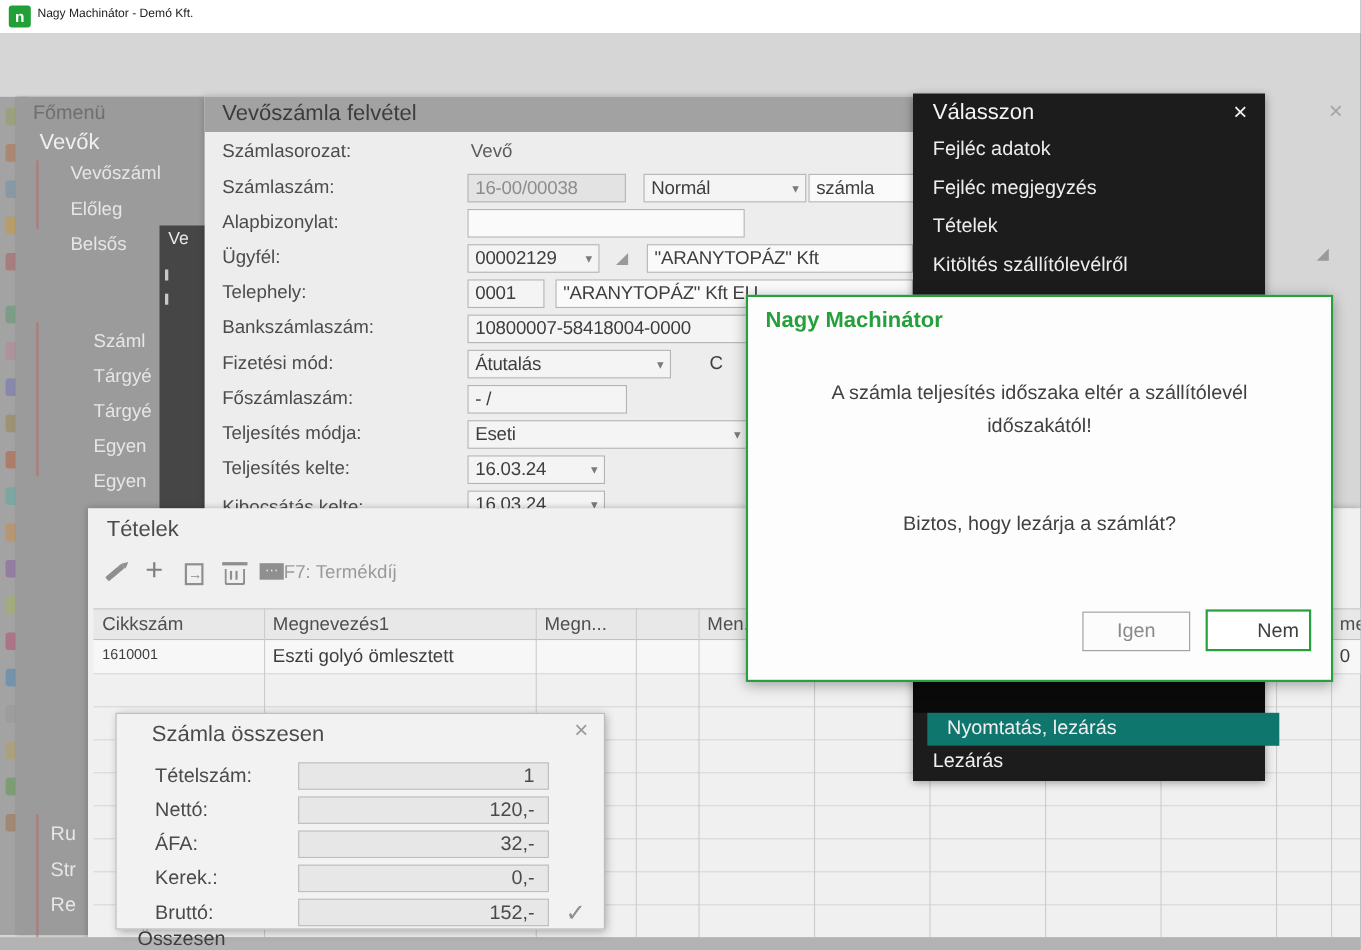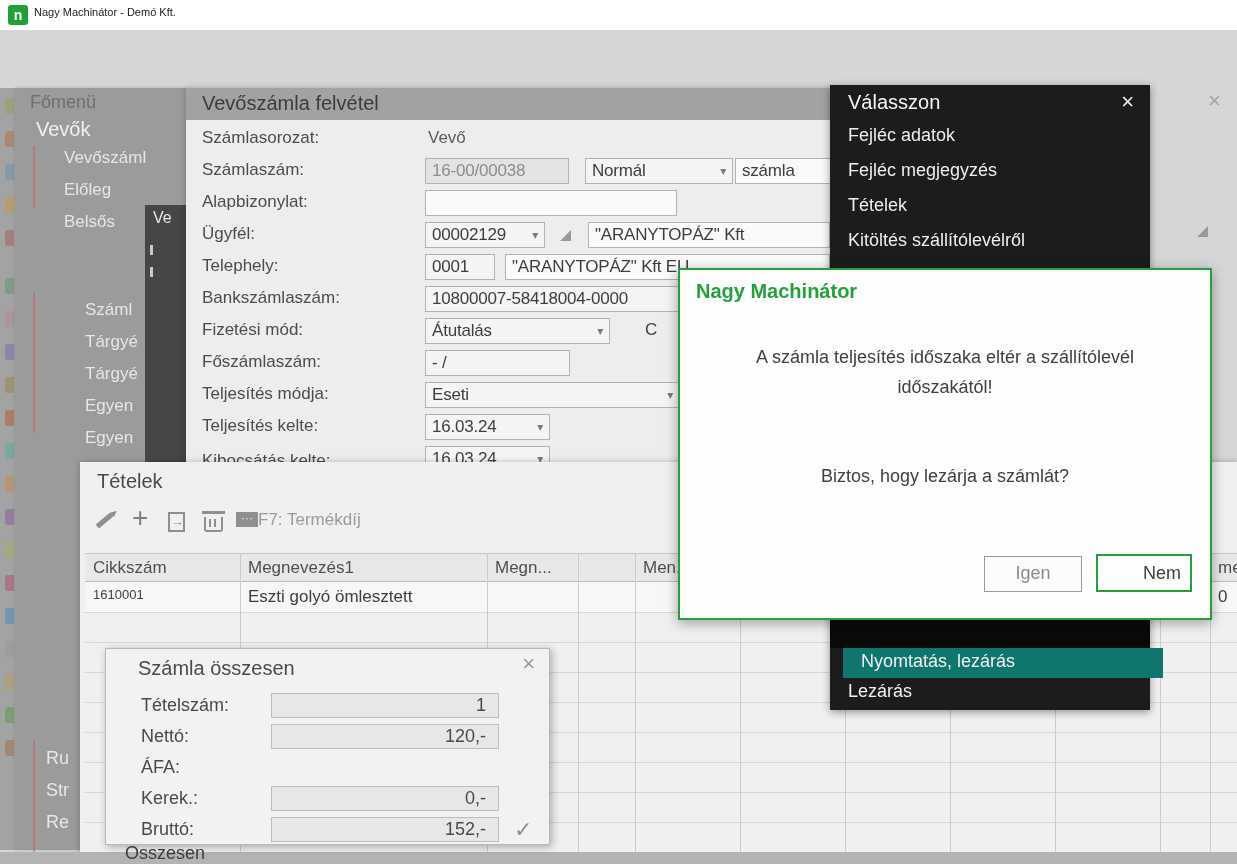--- a/index.html
+++ b/index.html
@@ -295,20 +295,21 @@
   </div>
 
   <div class="oszwin">
     <div class="osz-title">Számla összesen</div>
     <div class="osz-close">×</div>
     <div class="osz-lbl" style="top:46px;">Tételszám:</div>
     <div class="osz-fld" style="top:44px;">1</div>
     <div class="osz-lbl" style="top:77px;">Nettó:</div>
     <div class="osz-fld" style="top:75px;">120,-</div>
     <div class="osz-lbl" style="top:108px;">ÁFA:</div>
+    <div class="osz-fld" style="top:106px;">32,-</div>
     <div class="osz-lbl" style="top:139px;">Kerek.:</div>
     <div class="osz-fld" style="top:137px;">0,-</div>
     <div class="osz-lbl" style="top:170px;">Bruttó:</div>
     <div class="osz-fld" style="top:168px;">152,-</div>
     <div class="osz-check">✓</div>
   </div>
 
   <div class="dialog">
     <div class="dlg-title">Nagy Machinátor</div>
     <div class="dlg-msg">

